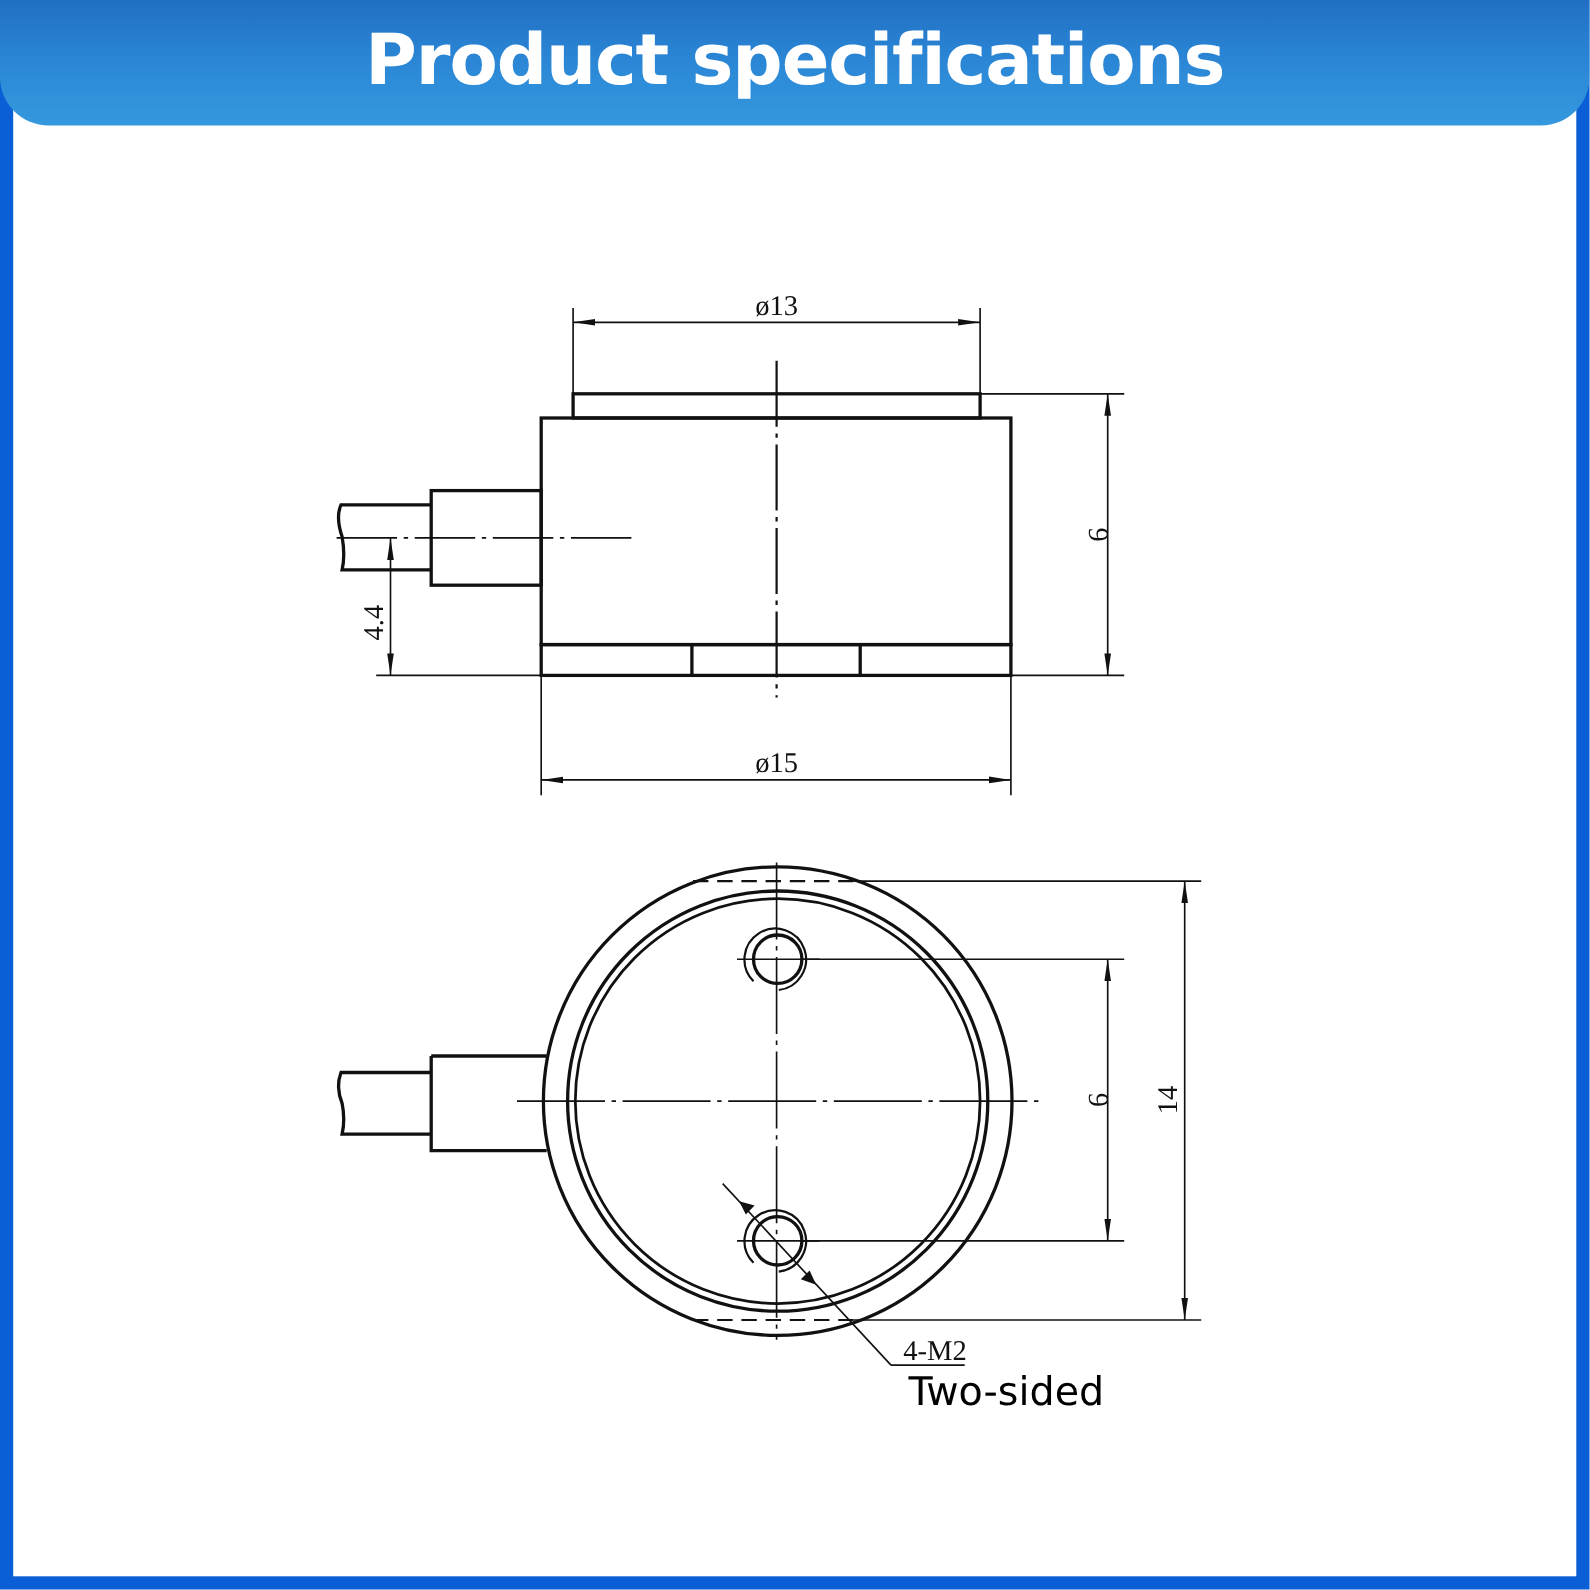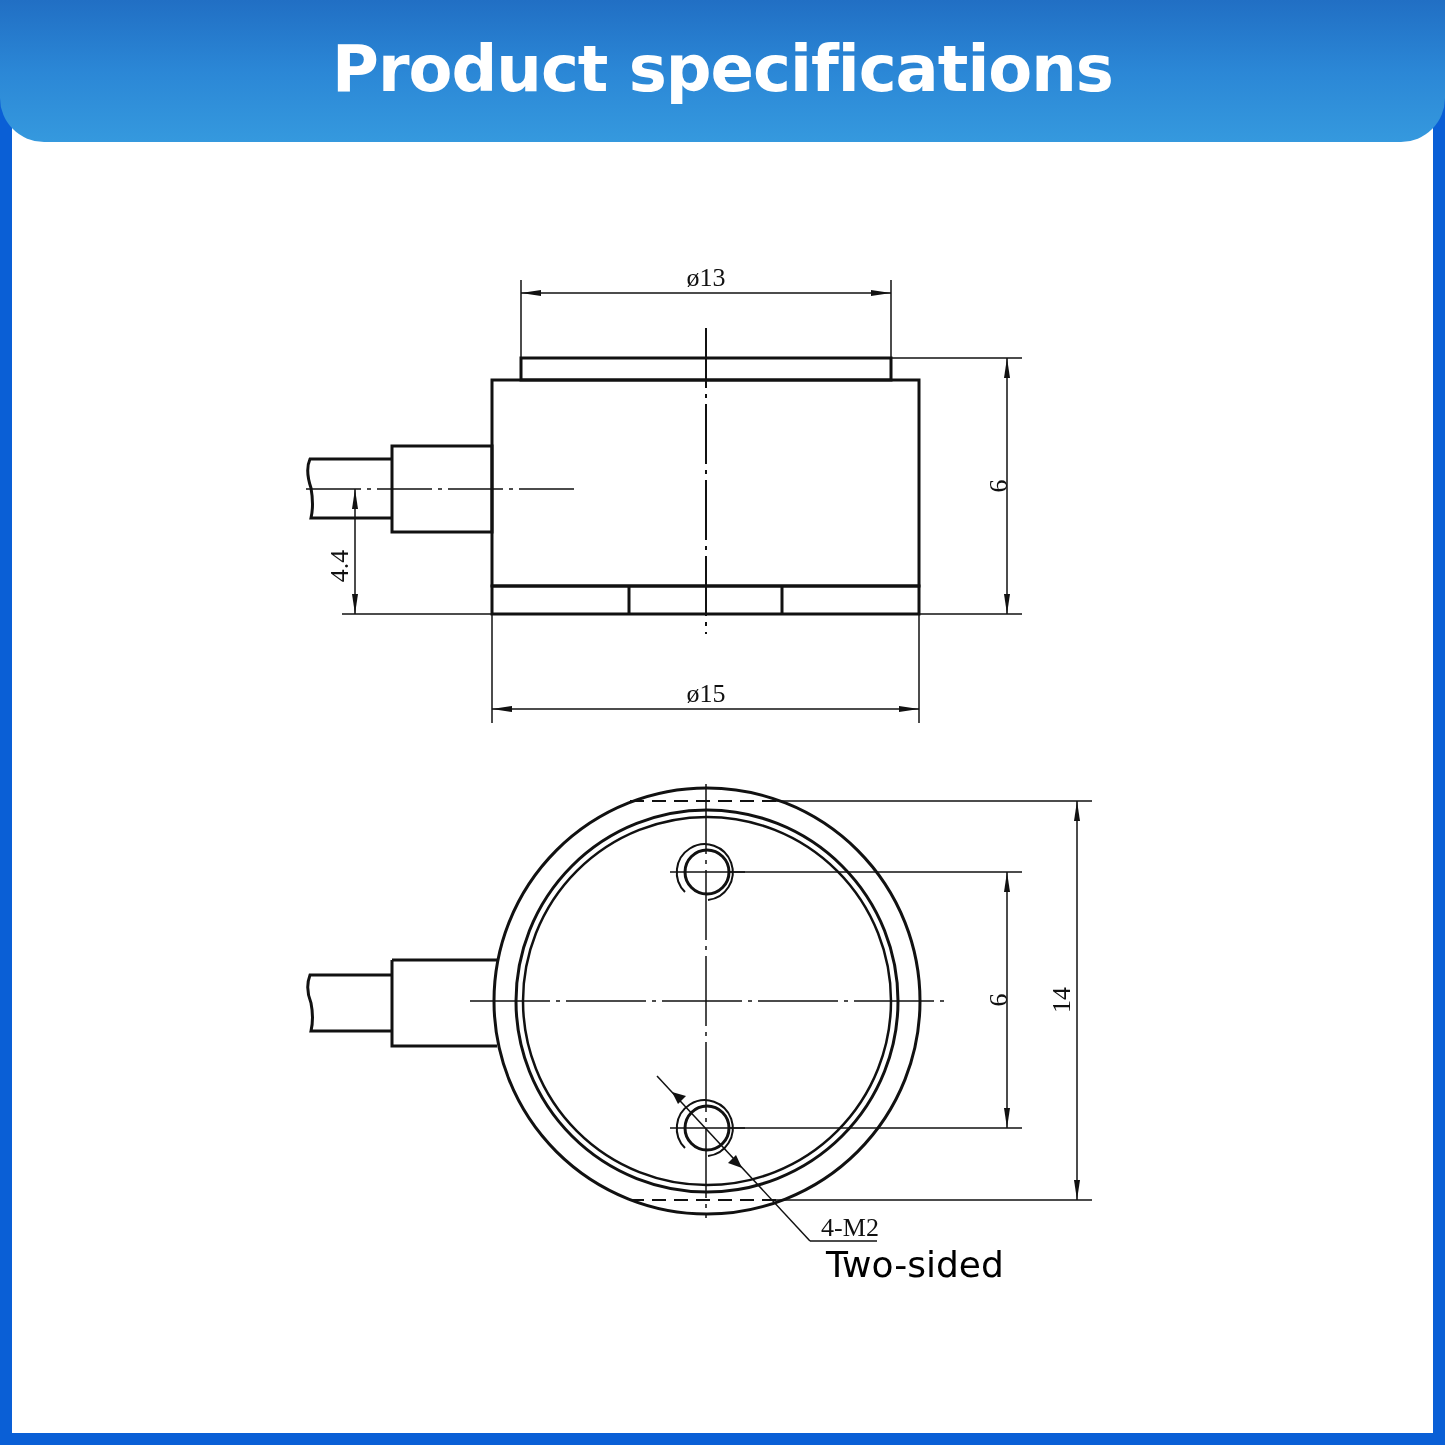--- a/index.html
+++ b/index.html
@@ -7,21 +7,21 @@
       width: 1445px; height: 1445px; overflow: hidden;
       background: #0a5fd6;
       position: relative;
       font-family: "Liberation Sans", sans-serif;
     }
     .frame {
       position: absolute; left: 12px; top: 0; width: 1421px; height: 1433px;
       background: #ffffff;
     }
     .header {
-      position: absolute; left: 0; top: 0; width: 1445px; height: 142px;
+      position: absolute; left: 0; top: 0; width: 1445px; height: 114px;
       background: linear-gradient(180deg, #216fc4 0%, #2b87d6 50%, #3599de 100%);
       border-radius: 0 0 44px 44px;
       display: flex; align-items: center; justify-content: center;
     }
     .header-title {
       color: #ffffff; font-weight: bold; font-size: 64px;
       font-family: "DejaVu Sans", sans-serif; letter-spacing: -1px;
       margin-top: -4px;
     }
     svg.drawing { position: absolute; left: 0; top: 0; }

